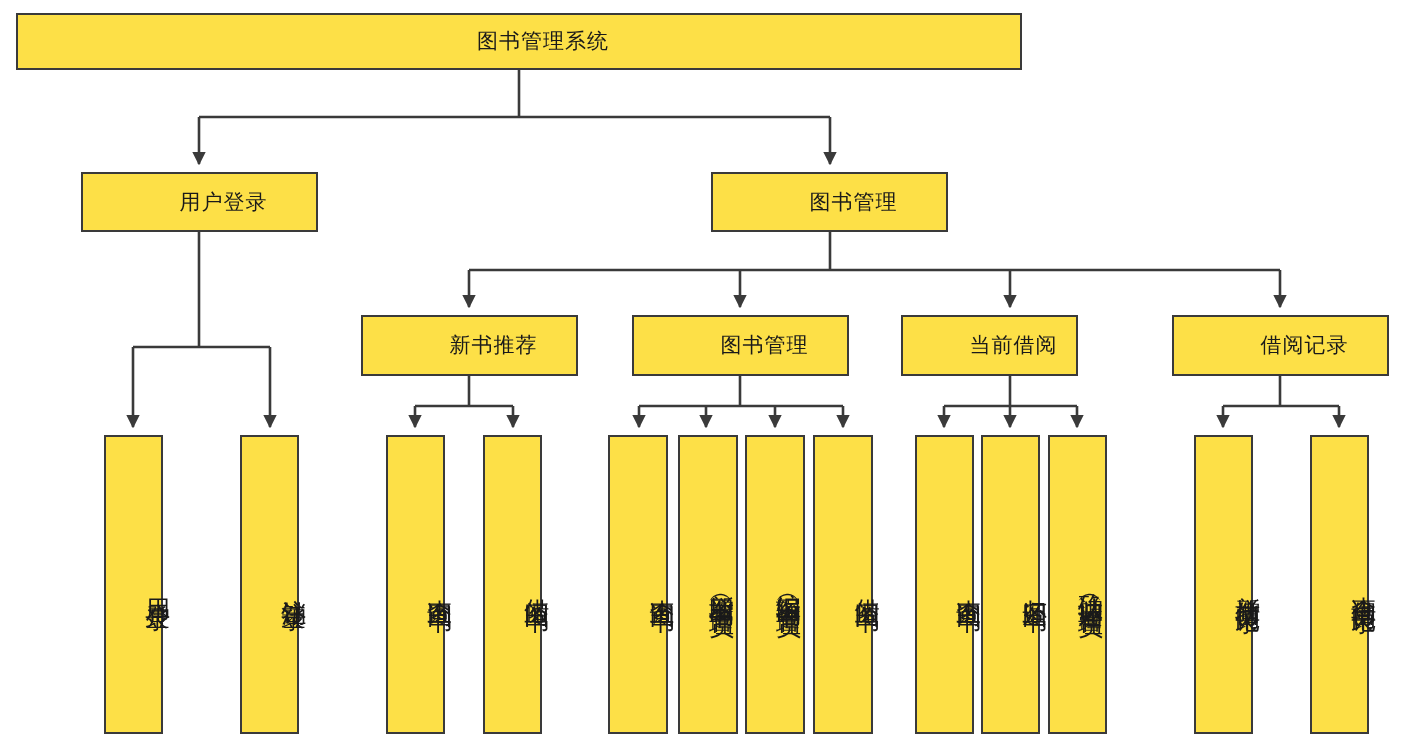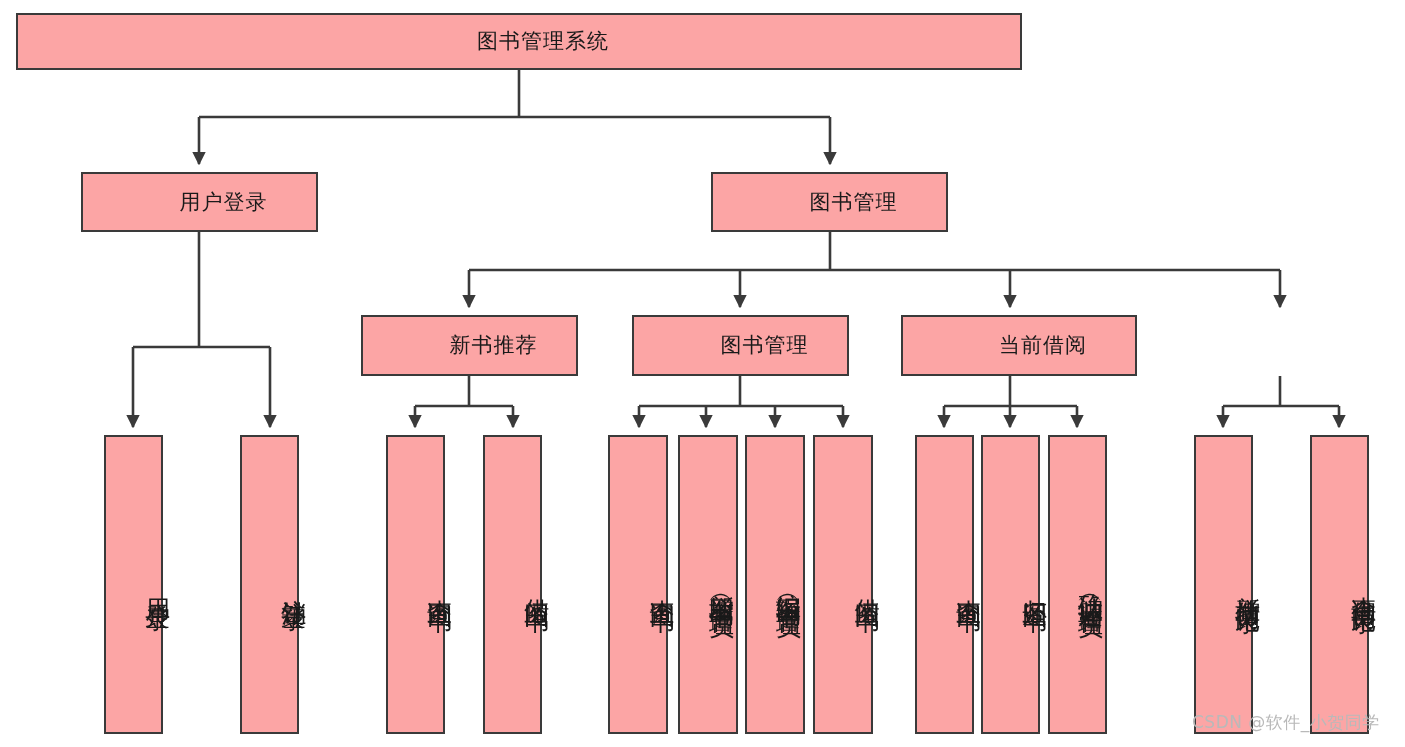--- a/index.html
+++ b/index.html
@@ -10,21 +10,21 @@
     font-family:"DejaVu Sans","Liberation Sans",sans-serif;
     overflow:hidden;
     position:relative;
   }
   #diagram{
     position:absolute;left:0;top:0;width:1405px;height:747px;
   }
   .node{
     position:absolute;
     box-sizing:border-box;
-    background:#fca5a5;
+    background:#fde047;
     border:2.5px solid #3a3a3a;
     display:flex;
     align-items:center;
     justify-content:center;
     color:#1a1a1a;
     line-height:1.18;
     text-align:center;
     padding-left:48px;
   }
   .node.h{
@@ -123,22 +123,25 @@
   <div class="node h" style="left:361px;top:315px;width:217px;height:61px;">
     <span>新书推荐</span>
   </div>
 
   <div class="node h" style="left:711px;top:172px;width:237px;height:60px;">
     <span>图书管理</span>
   </div>
   <div class="node h" style="left:632px;top:315px;width:217px;height:61px;">
     <span>图书管理</span>
   </div>
-  <div class="node h" style="left:901px;top:315px;width:236px;height:61px;">
+  <div class="node h" style="left:901px;top:315px;width:177px;height:61px;">
     <span>当前借阅</span>
+  </div>
+  <div class="node h" style="left:1172px;top:315px;width:217px;height:61px;">
+    <span>借阅记录</span>
   </div>
 
   <div class="node v vcenter" style="left:104px;top:435px;width:59px;height:299px;">
     <span>用户登录</span>
   </div>
   <div class="node v vcenter" style="left:240px;top:435px;width:59px;height:299px;">
     <span>注销登录</span>
   </div>
 
   <div class="node v vcenter" style="left:386px;top:435px;width:59px;height:299px;">
@@ -171,15 +174,14 @@
     <span>确认归还（管理员）</span>
   </div>
 
   <div class="node v vcenter" style="left:1194px;top:435px;width:59px;height:299px;">
     <span>新增借阅记录</span>
   </div>
   <div class="node v vcenter" style="left:1310px;top:435px;width:59px;height:299px;">
     <span>查询借阅记录</span>
   </div>
 
-  <div id="watermark">CSDN @软件_小贺同学</div>
 
 </div>
 
 </body></html>

